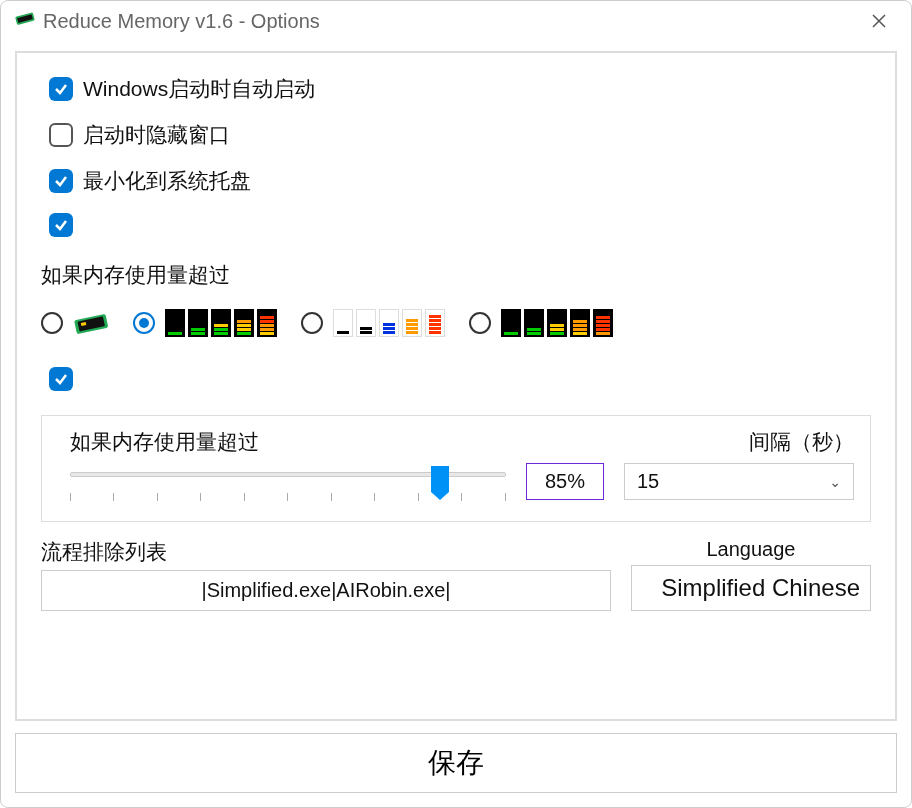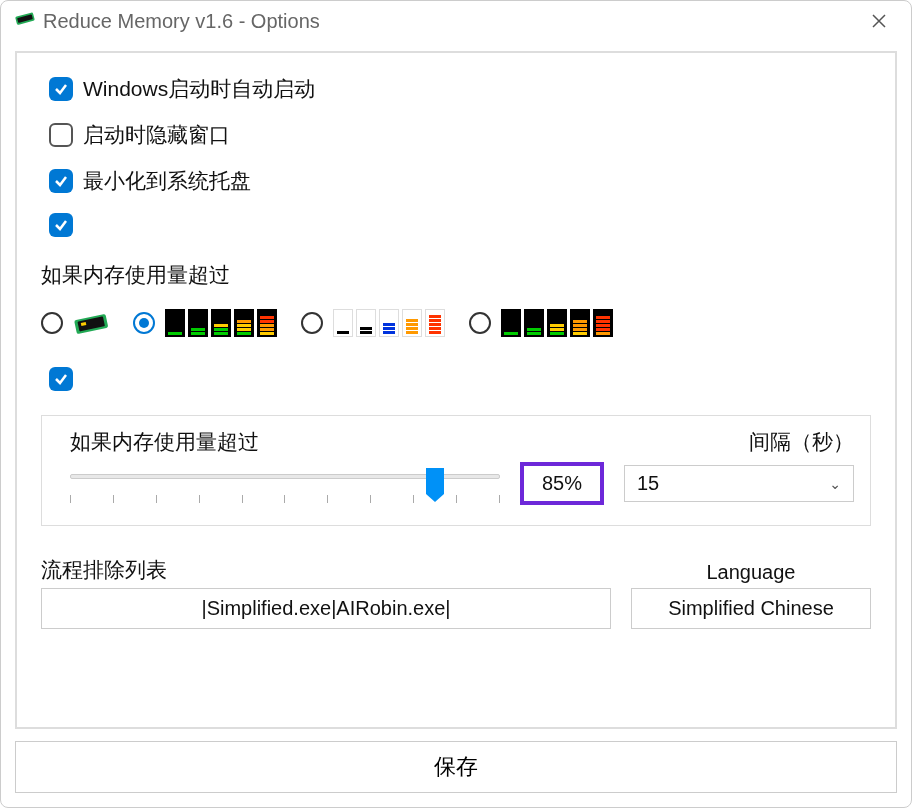--- a/index.html
+++ b/index.html
@@ -146,59 +146,59 @@
   border-left: 9px solid transparent;
   border-right: 9px solid transparent;
   border-top: 8px solid #0091f7;
 }
 .slider-ticks {
   display: flex; justify-content: space-between;
   margin-top: 16px;
 }
 .tick { width: 1px; height: 8px; background: #aaa; }
 .pct-box {
-  border: 4px solid #6d28d9;
+  border: 1px solid #6d28d9;
   padding: 6px 18px;
   font-size: 20px;
 }
 .interval-select {
   border: 1px solid #ccc;
   padding: 6px 12px;
   width: 230px;
   display: flex; align-items: center; justify-content: space-between;
   font-size: 20px;
 }
 .chev { font-size: 14px; color: #555; }
 .bottom-row {
   display: flex; gap: 20px; align-items: flex-end;
-  margin-top: 20px;
+  margin-top: 6px;
 }
 .exclude-col { flex: 1; }
 .exclude-input {
   border: 1px solid #ccc;
   padding: 8px 10px;
   text-align: center;
   font-size: 20px;
   width: 100%;
 }
 .lang-col { width: 240px; }
 .lang-label { text-align: center; font-size: 20px; margin-bottom: 4px; }
 .lang-select {
   border: 1px solid #ccc;
   padding: 8px 10px;
-  text-align: center;
-  font-size: 20px;
+  text-align: right;
+  font-size: 24px;
   width: 100%;
 }
 .save-btn {
   margin-top: 12px;
   border: 1px solid #ccc;
   padding: 10px;
   text-align: center;
-  font-size: 22px;
+  font-size: 28px;
   background: #fff;
 }
 </style>
 </head>
 <body>
 
 <div class="window">
   <div class="titlebar">
     <span class="app-icon">
       <svg viewBox="0 0 24 16">

